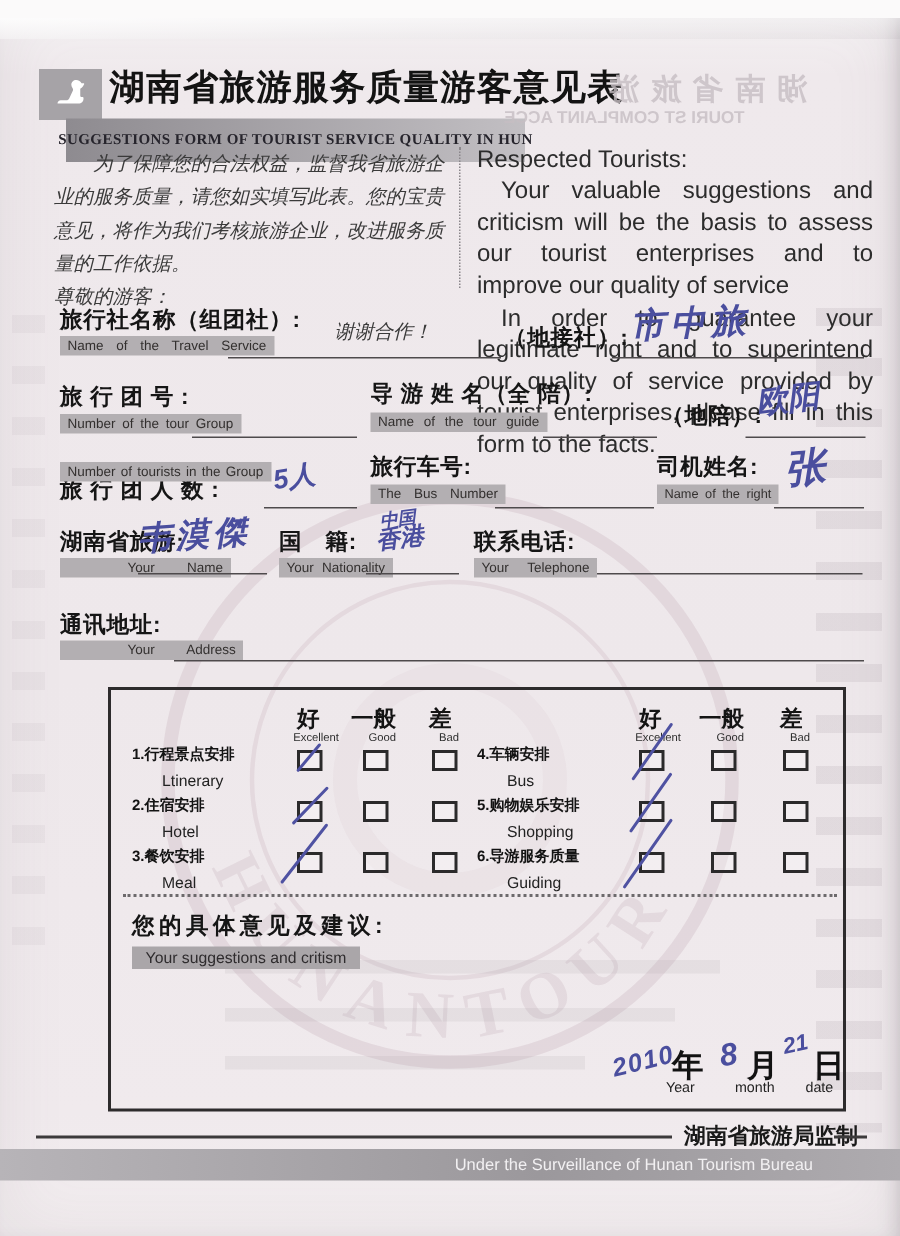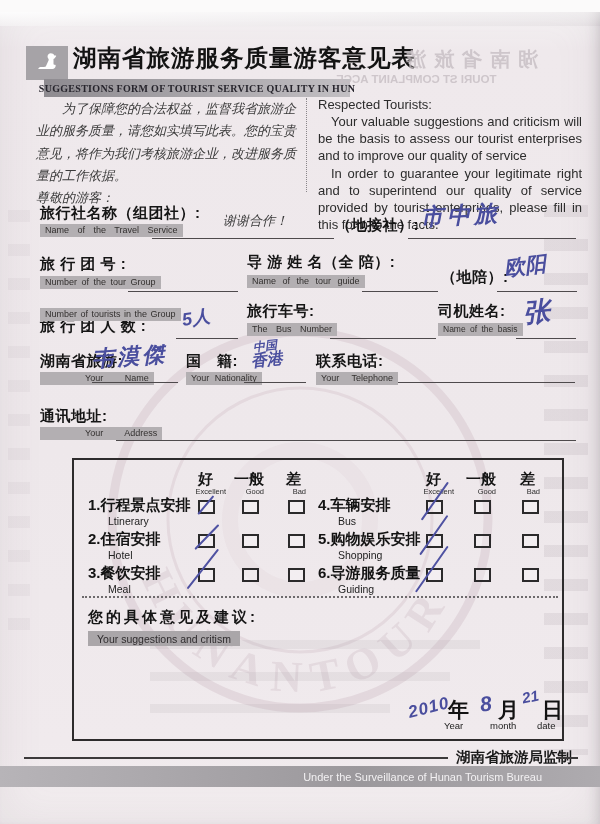--- a/index.html
+++ b/index.html
@@ -14,25 +14,25 @@
   .bg  { position:absolute; z-index:1; }
   .cnlabel { font-weight:bold; color:#151515; font-size:15px; white-space:nowrap; letter-spacing:.5px; }
   .glabel { display:inline-block; background:#b3afb2; color:#33302f; font-size:9px; line-height:13px; padding:0 5px; white-space:nowrap; word-spacing:6px; }
   .gwide  { word-spacing:19px;padding-left:45px; }
   .uline { height:1.4px; background:#4e4a4c; }
   .hw { font-style:italic; font-weight:600; color:#4a4e9e; white-space:nowrap; }
   .cb { width:17px; height:14px; border:2px solid #2b2a2b; background:rgba(255,255,255,.25); }
   .mark { height:2.4px; background:#4f52a2; border-radius:2px; transform-origin:center; }
   .rhead { font-weight:bold; font-size:15px; color:#141414; }
   .rhead-en { font-size:7.5px; color:#2d2d2d; text-align:right; }
-  .ritem { font-weight:bold; font-size:15px; color:#131313; white-space:nowrap; }
+  .ritem { font-weight:bold; font-size:10px; color:#131313; white-space:nowrap; }
   .ritem-en { font-size:10.5px; color:#222; }
   .mirror { transform:scaleX(-1); color:#c6bec3; font-weight:bold; white-space:nowrap; }
   .introcn { font-family:"Liberation Serif","DejaVu Serif",serif; font-style:italic; font-size:13px; line-height:1.72; color:#3a3a3a; }
-  .introen { font-size:13px; line-height:1.32; color:#2c2c2c; text-align:justify; }
+  .introen { font-size:16px; line-height:1.32; color:#2c2c2c; text-align:justify; }
   .introen p { text-indent:1em; }
   .datecn { font-weight:bold; font-size:21px; color:#121212; }
   .dateen { font-size:9.5px; color:#222; }
   .bleedcol { background:repeating-linear-gradient(to bottom, rgba(155,143,152,.16) 0 12px, transparent 12px 34px); }
   .bleedrow { background:rgba(165,155,163,.14); }
 </style>
 </head>
 <body>
 
 <div class="page">
@@ -55,21 +55,21 @@
   <div class="bg bleedrow" style="left:150px;top:640px;width:330px;height:9px;"></div>
   <div class="bg bleedrow" style="left:150px;top:672px;width:300px;height:9px;"></div>
   <div class="bg bleedrow" style="left:150px;top:704px;width:240px;height:9px;"></div>
 
   <div class="abs" style="left:26px;top:46px;width:42px;height:34px;background:#a6a3a7;display:flex;align-items:center;justify-content:center;">
     <svg width="26" height="26" viewBox="0 0 24 24">
       <path fill="#ffffff" d="M15.5 3c-1.7 0-3 1.3-3 3 0 .8.3 1.5.8 2.1.3.4.4.9.2 1.4l-2.3 5c-.3.7-1 1.1-1.7 1.1H6c-1.1 0-2 .9-2 2h13c1.7 0 3-1.3 3-3v-.5c0-.3-.2-.5-.5-.5H19c-.6 0-1-.4-1-1V8.4c.6-.3 1.2-.8 1.6-1.4l.8-1.3c.2-.3 0-.7-.4-.7h-1.2c-.5-1.2-1.8-2-3.3-2z"></path>
     </svg>
   </div>
   <div class="abs" style="left:73px;top:42px;font-size:23.5px;font-weight:bold;color:#131313;letter-spacing:1px;white-space:nowrap;">湖南省旅游服务质量游客意见表</div>
-  <div class="abs" style="left:44px;top:79px;width:306px;height:18px;background:linear-gradient(90deg,#8e8b90,#c2bfc3);display:flex;align-items:center;justify-content:center;">
+  <div class="abs" style="left:44px;top:79px;width:306px;height:29px;background:linear-gradient(90deg,#8e8b90,#c2bfc3);display:flex;align-items:center;justify-content:center;">
     <span style="font-family:'Liberation Serif','DejaVu Serif',serif;font-size:10px;font-weight:bold;color:#26242c;letter-spacing:.3px;white-space:nowrap;">SUGGESTIONS FORM OF TOURIST SERVICE QUALITY IN HUN</span>
   </div>
 
   <div class="abs mirror" style="left:398px;top:46px;font-size:20px;letter-spacing:8px;opacity:.8;">湖南省旅游</div>
   <div class="abs mirror" style="left:336px;top:73px;font-size:11.5px;opacity:.8;">TOURI ST COMPLAINT ACCE</div>
 
   <div class="abs introcn" style="left:36px;top:98px;width:266px;">
     <div style="text-indent:2em;">为了保障您的合法权益，监督我省旅游企业的服务质量，请您如实填写此表。您的宝贵意见，将作为我们考核旅游企业，改进服务质量的工作依据。</div>
     <div>尊敬的游客：</div>
     <div style="text-align:right;padding-right:14px;">谢谢合作！</div>
@@ -99,21 +99,21 @@
   <div class="abs uline" style="left:497px;top:291px;width:80px;"></div>
 
   <div class="abs cnlabel" style="left:40px;top:303px;margin-top:14px;">旅 行 团 人 数 :</div>
   <div class="abs glabel" style="left:40px;top:308px;word-spacing:1px;">Number of tourists in the Group</div>
   <div class="abs hw" style="left:182px;top:306px;font-size:18px;transform:rotate(-9deg);">5人</div>
   <div class="abs uline" style="left:176px;top:338px;width:62px;"></div>
   <div class="abs cnlabel" style="left:247px;top:302px;">旅行车号:</div>
   <div class="abs glabel" style="left:247px;top:323px;">The Bus Number</div>
   <div class="abs uline" style="left:330px;top:338px;width:106px;"></div>
   <div class="abs cnlabel" style="left:438px;top:302px;">司机姓名:</div>
-  <div class="abs glabel" style="left:438px;top:323px;font-size:8.5px;word-spacing:2px;">Name of the basis</div>
+  <div class="abs glabel" style="left:438px;top:323px;font-size:8.5px;word-spacing:2px;">Name of the right</div>
   <div class="abs hw" style="left:523px;top:294px;font-size:27px;transform:rotate(-5deg);">张</div>
   <div class="abs uline" style="left:516px;top:338px;width:60px;"></div>
 
   <div class="abs cnlabel" style="left:40px;top:352px;">湖南省旅游:</div>
   <div class="abs glabel gwide" style="left:40px;top:372px;">Your Name</div>
   <div class="abs hw" style="left:92px;top:342px;font-size:22px;transform:rotate(-4deg);letter-spacing:3px;">韦漠傑</div>
   <div class="abs uline" style="left:92px;top:382px;width:86px;"></div>
   <div class="abs cnlabel" style="left:186px;top:352px;">国　籍:</div>
   <div class="abs glabel" style="left:186px;top:372px;word-spacing:3px;">Your Nationality</div>
   <div class="abs hw" style="left:250px;top:340px;transform:rotate(-7deg);text-align:center;line-height:1.0;">

